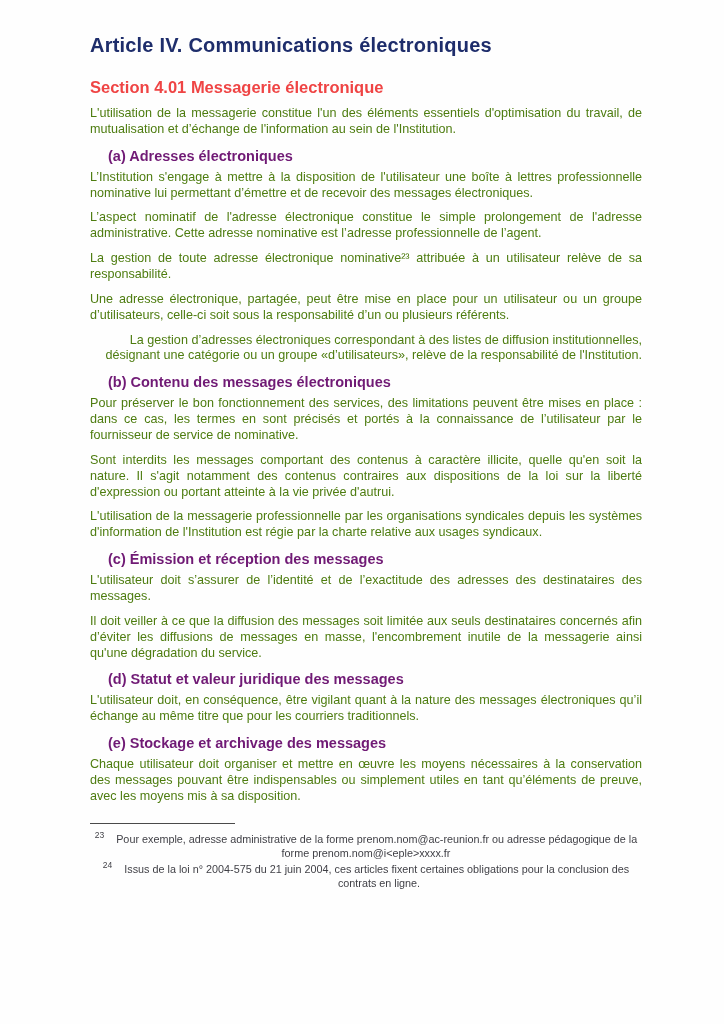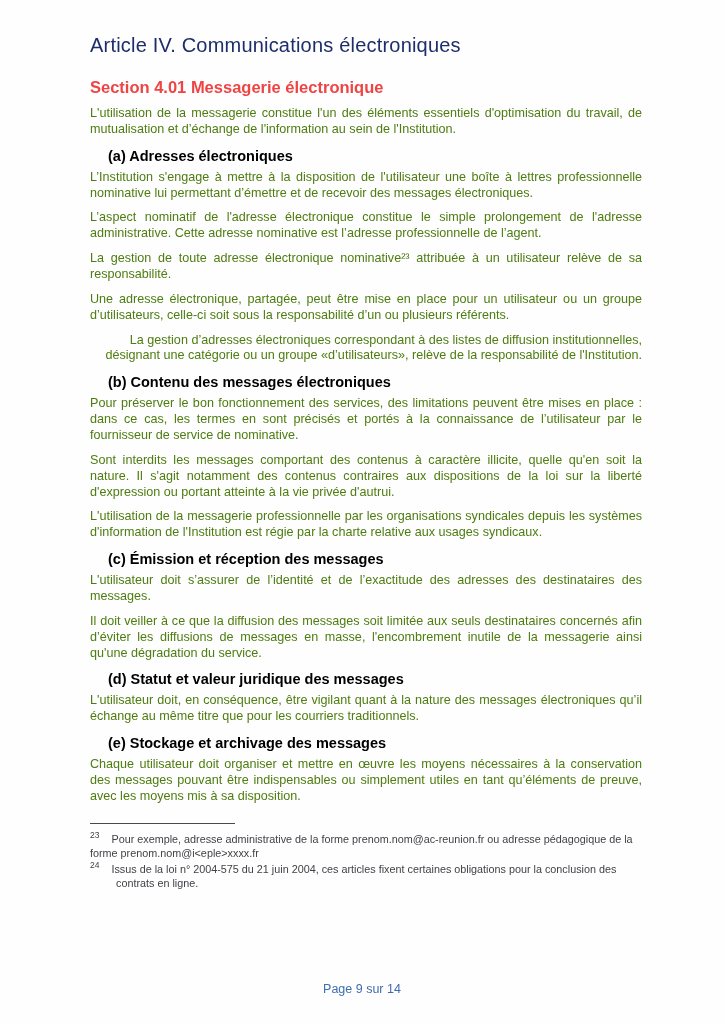--- a/index.html
+++ b/index.html
@@ -11,35 +11,35 @@
     color:#3f3f45;
     overflow:hidden;
   }
   .content {
     position:absolute;
     left:90px; top:34px;
     width:552px;
   }
   .article-title {
     font-size:20px;
-    font-weight:400;
+    font-weight:700;
     color:#1e2d6b;
     letter-spacing:0.2px;
     margin:0 0 21px 0;
   }
   .section-title {
     font-size:16.5px;
     font-weight:700;
     color:#ef4444;
     margin:0 0 9px 0;
   }
   .sub-heading {
     font-size:14.5px;
     font-weight:700;
-    color:#000000;
+    color:#701a75;
     margin:10px 0 6px 18px;
   }
   p.body {
     font-size:12.6px;
     line-height:1.26;
     text-align:justify;
     margin:0 0 9px 0;
     color:#4d7c0f;
   }
   p.body.no-justify { text-align:right; }
@@ -47,21 +47,21 @@
     margin-top:18px;
     font-size:10.8px;
     line-height:1.32;
     color:#3f3f45;
   }
   .fn-rule {
     width:145px;
     border-top:1px solid #4a4a4a;
     margin:0 0 6px 0;
   }
-  .footnote { margin:0; }
+  .footnote { margin:0;text-align:center; }
   .footnote sup {
     font-size:8.5px;
     padding-right:12px;
   }
   .footnote.hanging {
     padding-left:26px;
     text-indent:-26px;
   }
   .page-footer {
     position:absolute;
@@ -109,14 +109,13 @@
       <p class="footnote">
         <sup>23</sup><span>Pour exemple, adresse administrative de la forme prenom.nom@ac-reunion.fr ou adresse pédagogique de la forme prenom.nom@i&lt;eple&gt;xxxx.fr</span>
       </p>
       <p class="footnote hanging">
         <sup>24</sup><span>Issus de la loi n° 2004-575 du 21 juin 2004, ces articles fixent certaines obligations pour la conclusion des contrats en ligne.</span>
       </p>
     </div>
 
   </div>
 
-  <div class="page-footer">Page 9 sur 14</div>
 </div>
 
 </body></html>

